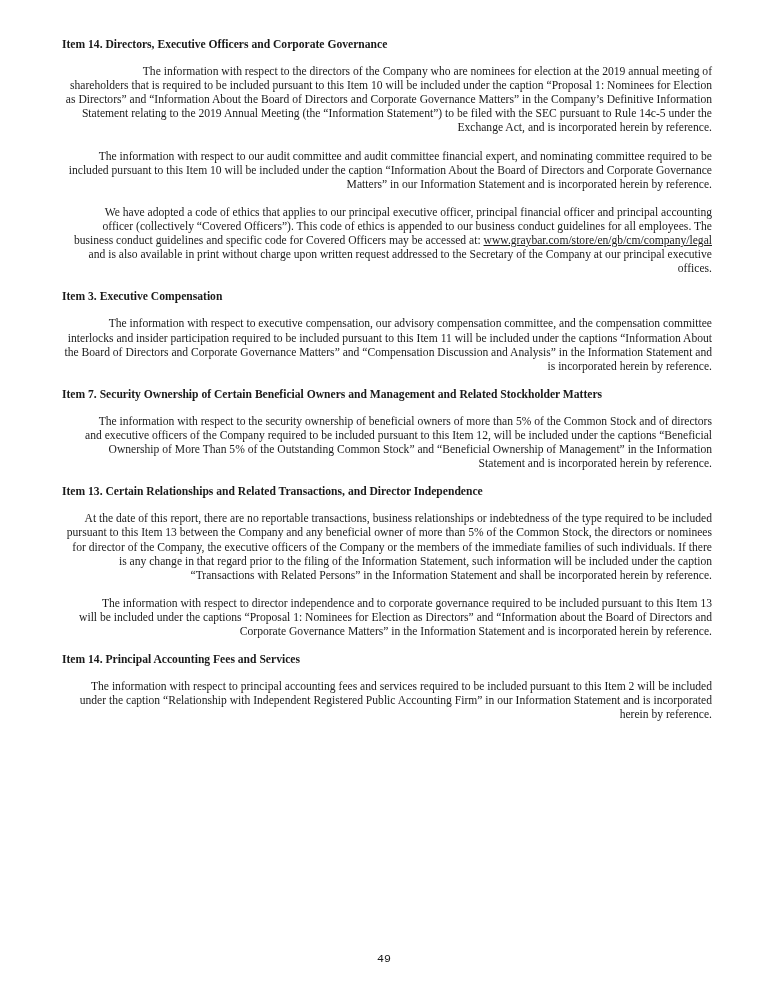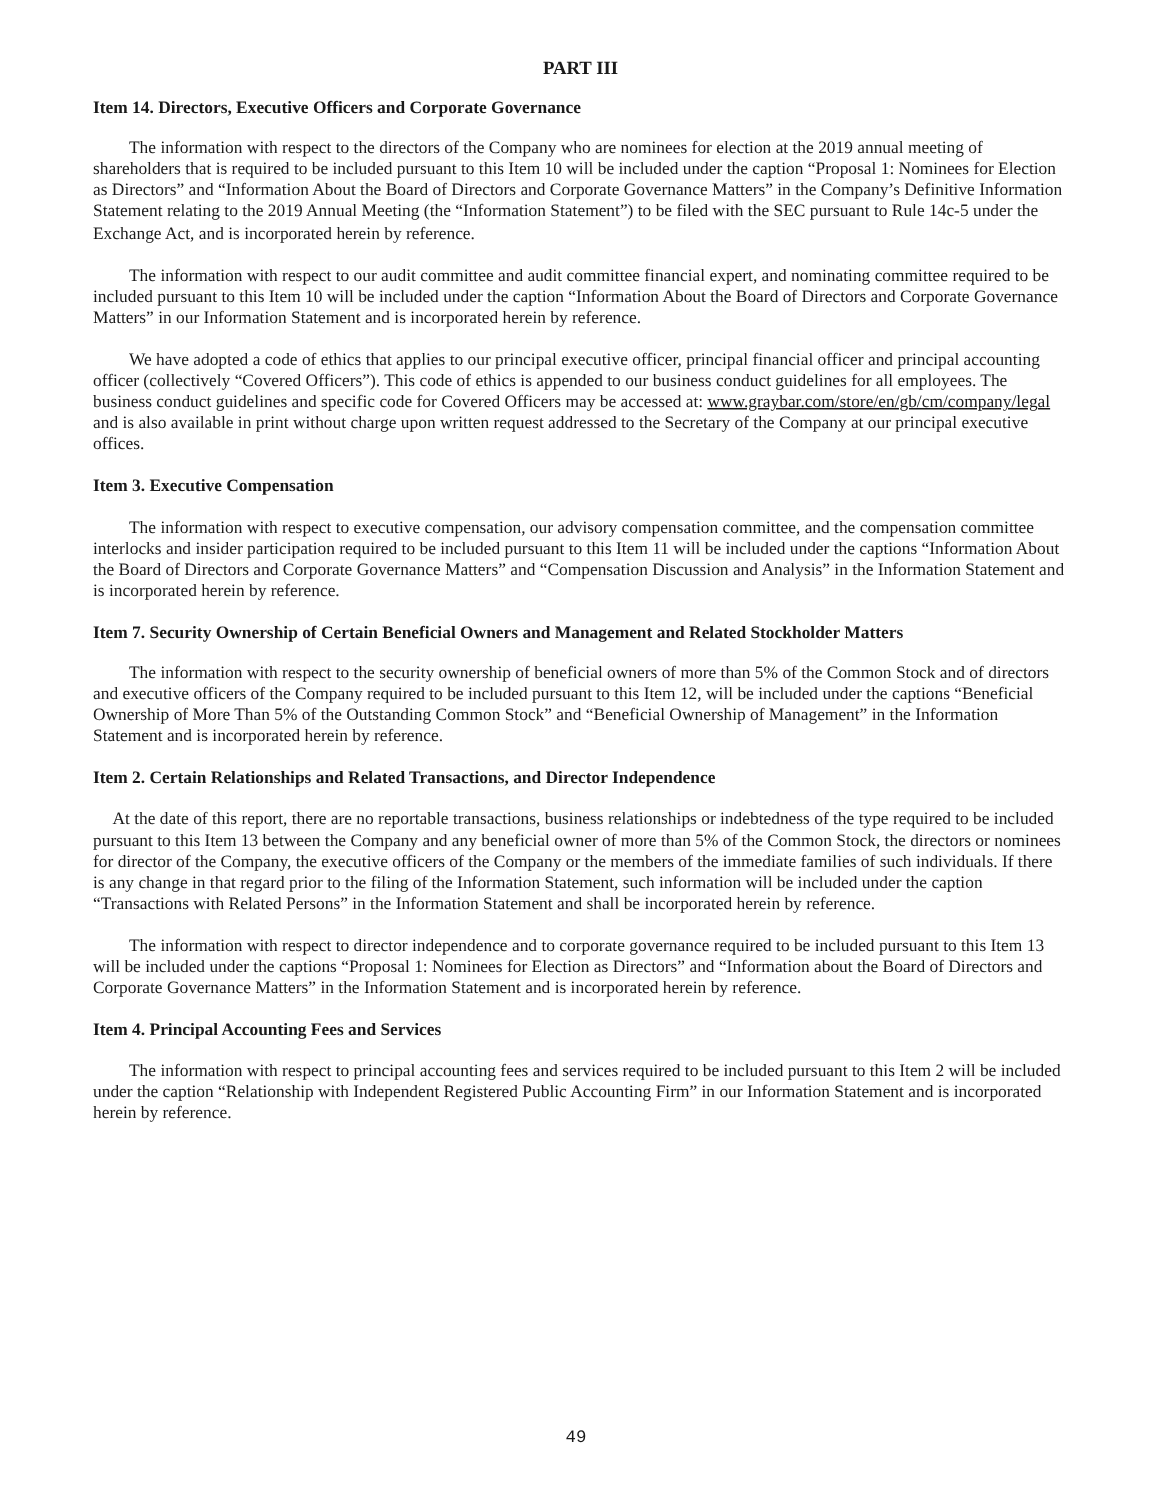--- a/index.html
+++ b/index.html
@@ -3,46 +3,45 @@
 <meta charset="utf-8">
 <style>
   html, body { margin: 0; padding: 0; background: #ffffff; }
   body { width: 768px; height: 993px; position: relative; overflow: hidden; }
   .page {
     position: absolute; left: 62px; top: 38px; width: 650px;
     font-family: "Liberation Serif", serif; font-size: 11.6px; line-height: 14.1px; color: #1a1a1a;
   }
   .part-title { text-align: center; font-weight: bold; font-size: 12.5px; margin: 0 0 13px 0; }
   .item-heading { font-weight: bold; margin: 0 0 13px 0; }
-  p.para { margin: 0 0 14px 0; text-indent: 24px; text-align: left; }
+  p.para { margin: 0 0 14px 0; text-indent: 24px; text-align: right; }
   p.para.small-indent { text-indent: 13px; }
   a.link { color: #1a1a1a; text-decoration: underline; }
   .page-number {
     position: absolute; left: 0; width: 768px; top: 952px; text-align: center;
     font-family: Liberation Mono, monospace; font-size: 11.6px; color: #1a1a1a;
   }
 </style>
 </head>
 <body>
 
 <div class="page">
-  <div class="part-title">PART III</div>
 
   <div class="item-heading">Item 14.  Directors, Executive Officers and Corporate Governance</div>
   <p class="para">The information with respect to the directors of the Company who are nominees for election at the 2019 annual meeting of shareholders that is required to be included pursuant to this Item 10 will be included under the caption “Proposal 1: Nominees for Election as Directors” and “Information About the Board of Directors and Corporate Governance Matters” in the Company’s Definitive Information Statement relating to the 2019 Annual Meeting (the “Information Statement”) to be filed with the SEC pursuant to Rule 14c-5 under the Exchange Act, and is incorporated herein by reference.</p>
   <p class="para">The information with respect to our audit committee and audit committee financial expert, and nominating committee required to be included pursuant to this Item 10 will be included under the caption “Information About the Board of Directors and Corporate Governance Matters” in our Information Statement and is incorporated herein by reference.</p>
   <p class="para"><span>We have adopted a code of ethics that applies to our principal executive officer, principal financial officer and principal accounting officer (collectively “Covered Officers”).  This code of ethics is appended to our business conduct guidelines for all employees.  The business conduct guidelines and specific code for Covered Officers may be accessed at: </span><a class="link">www.graybar.com/store/en/gb/cm/company/legal</a><span> and is also available in print without charge upon written request addressed to the Secretary of the Company at our principal executive offices.</span></p>
 
   <div class="item-heading">Item 3.  Executive Compensation</div>
   <p class="para">The information with respect to executive compensation, our advisory compensation committee, and the compensation committee interlocks and insider participation required to be included pursuant to this Item 11 will be included under the captions “Information About the Board of Directors and Corporate Governance Matters” and “Compensation Discussion and Analysis” in the Information Statement and is incorporated herein by reference.</p>
 
   <div class="item-heading">Item 7.  Security Ownership of Certain Beneficial Owners and Management and Related Stockholder Matters</div>
   <p class="para">The information with respect to the security ownership of beneficial owners of more than 5% of the Common Stock and of directors and executive officers of the Company required to be included pursuant to this Item 12, will be included under the captions “Beneficial Ownership of More Than 5% of the Outstanding Common Stock” and “Beneficial Ownership of Management” in the Information Statement and is incorporated herein by reference.</p>
 
-  <div class="item-heading">Item 2.  Certain Relationships and Related Transactions, and Director Independence</div>
+  <div class="item-heading">Item 13.  Certain Relationships and Related Transactions, and Director Independence</div>
   <p class="para small-indent">At the date of this report, there are no reportable transactions, business relationships or indebtedness of the type required to be included pursuant to this Item 13 between the Company and any beneficial owner of more than 5% of the Common Stock, the directors or nominees for director of the Company, the executive officers of the Company or the members of the immediate families of such individuals.  If there is any change in that regard prior to the filing of the Information Statement, such information will be included under the caption “Transactions with Related Persons” in the Information Statement and shall be incorporated herein by reference.</p>
   <p class="para">The information with respect to director independence and to corporate governance required to be included pursuant to this Item 13 will be included under the captions “Proposal 1: Nominees for Election as Directors” and “Information about the Board of Directors and Corporate Governance Matters” in the Information Statement and is incorporated herein by reference.</p>
 
-  <div class="item-heading">Item 4.  Principal Accounting Fees and Services</div>
+  <div class="item-heading">Item 14.  Principal Accounting Fees and Services</div>
   <p class="para">The information with respect to principal accounting fees and services required to be included pursuant to this Item 2 will be included under the caption “Relationship with Independent Registered Public Accounting Firm” in our Information Statement and is incorporated herein by reference.</p>
 </div>
 
 <div class="page-number">49</div>
 
 </body></html>

